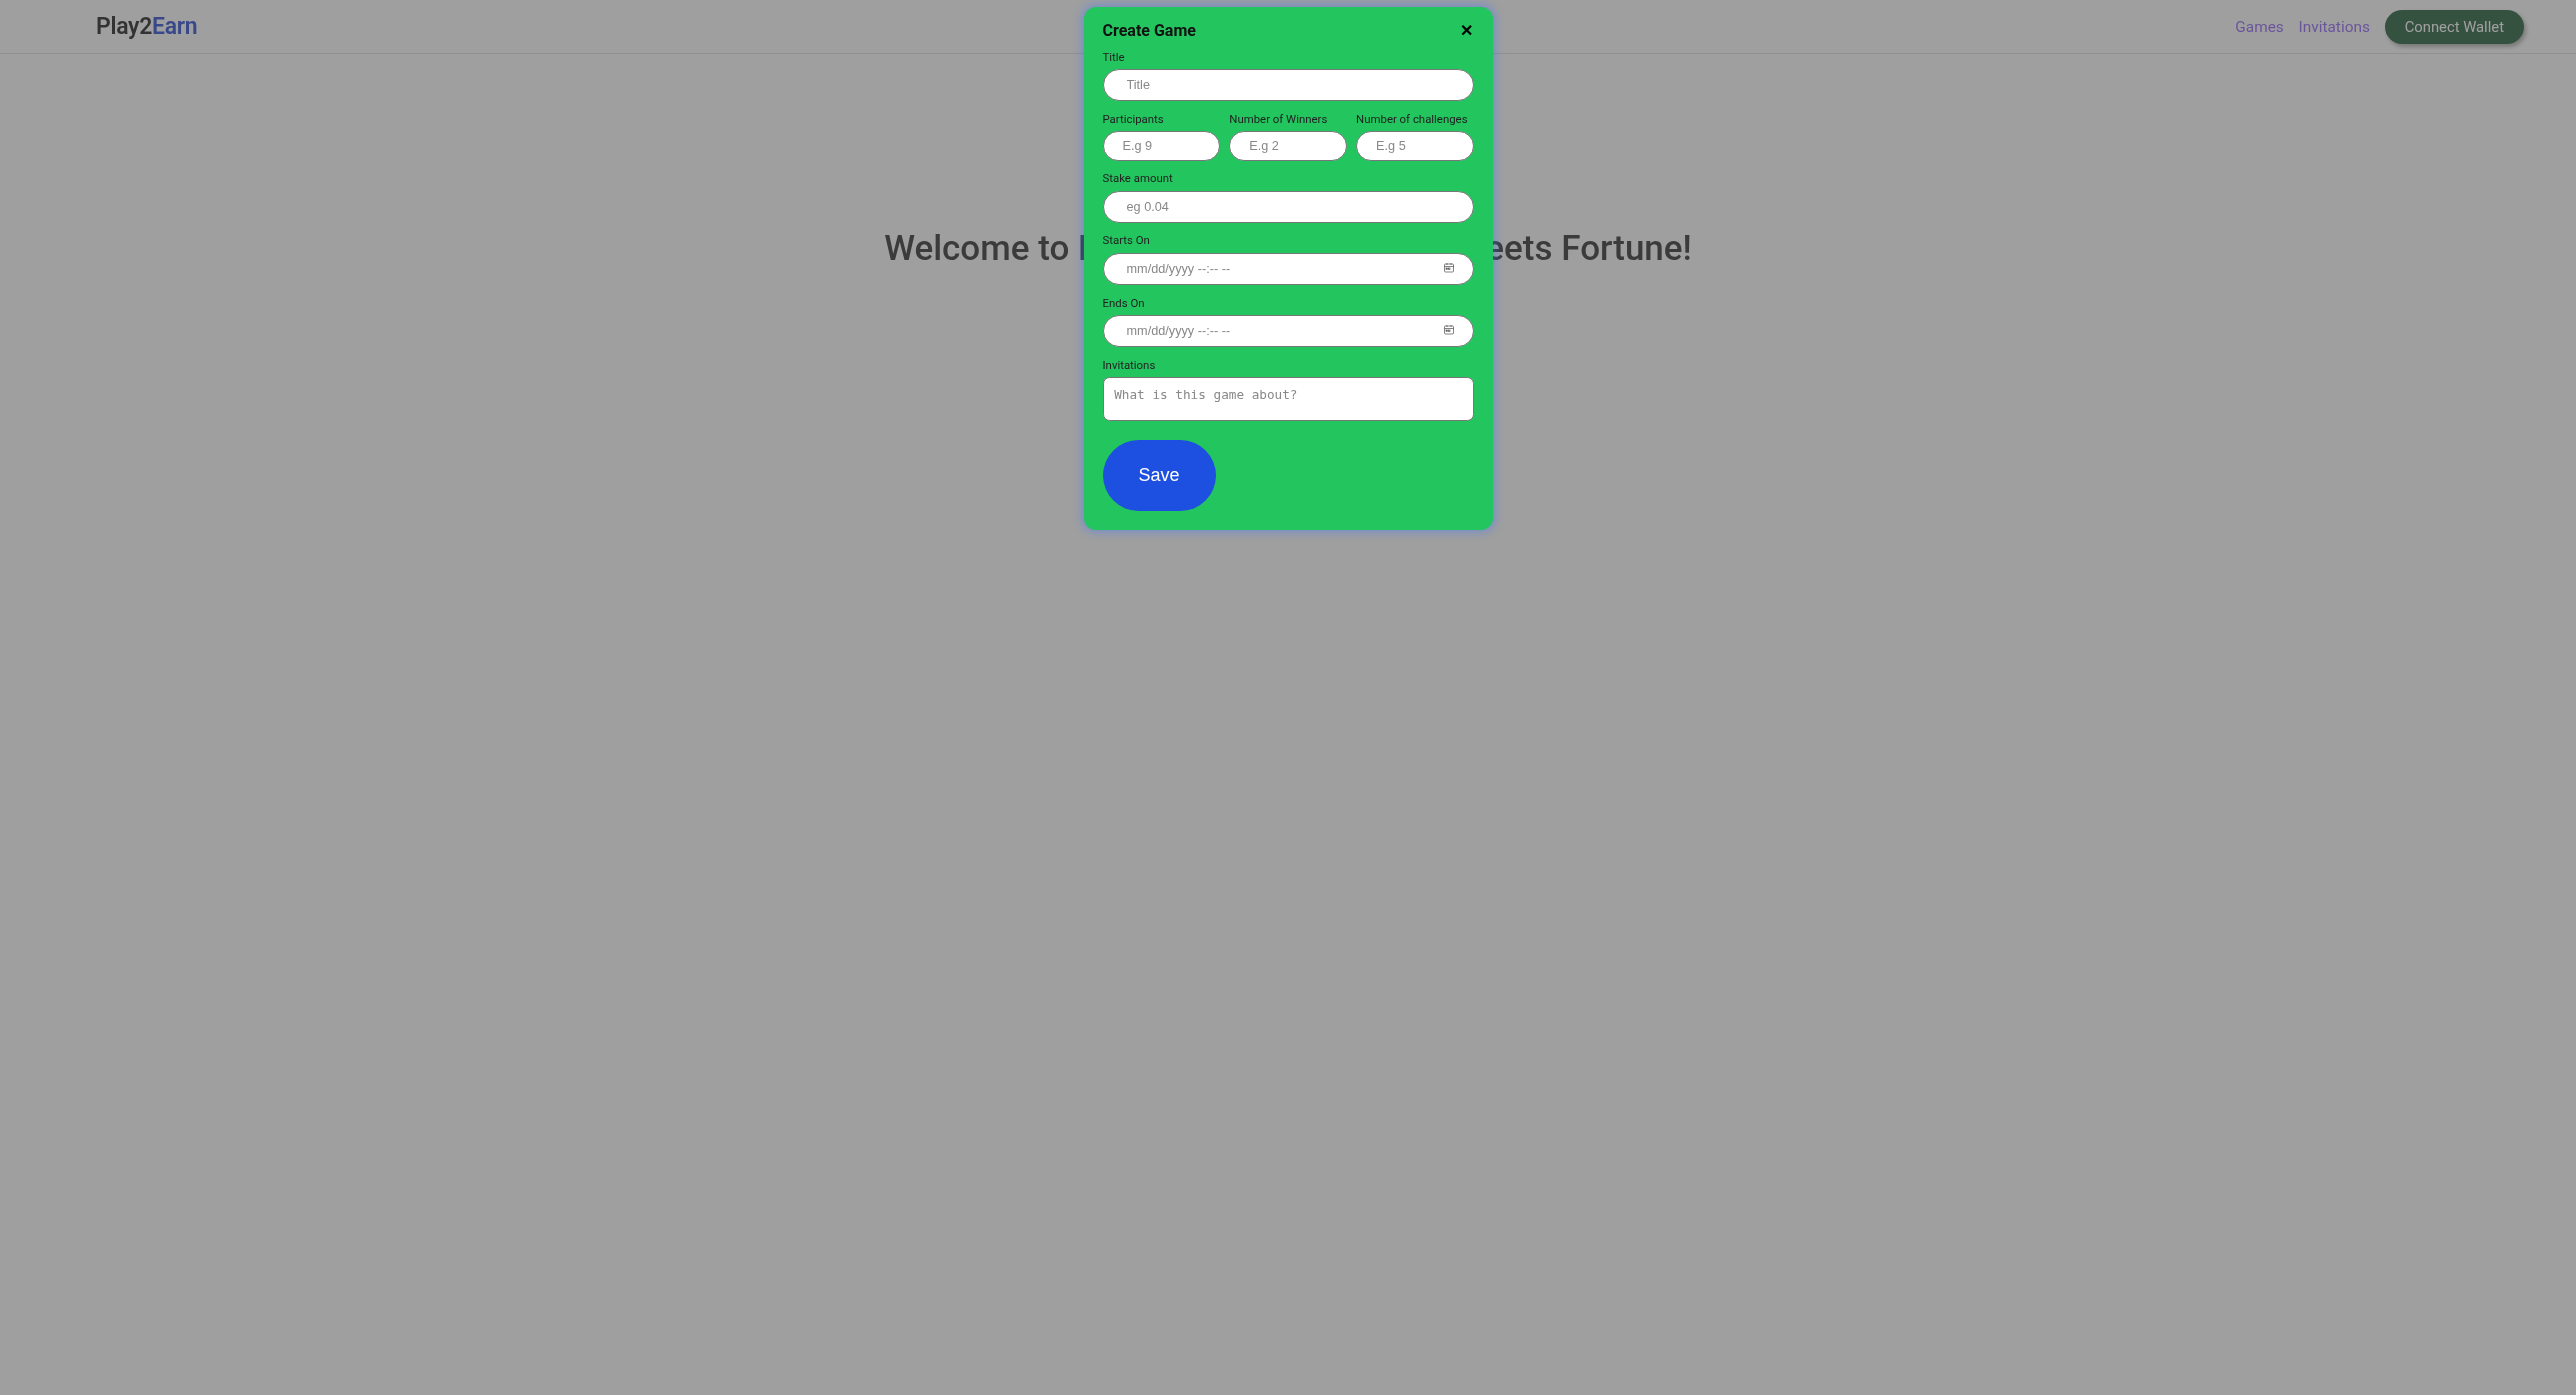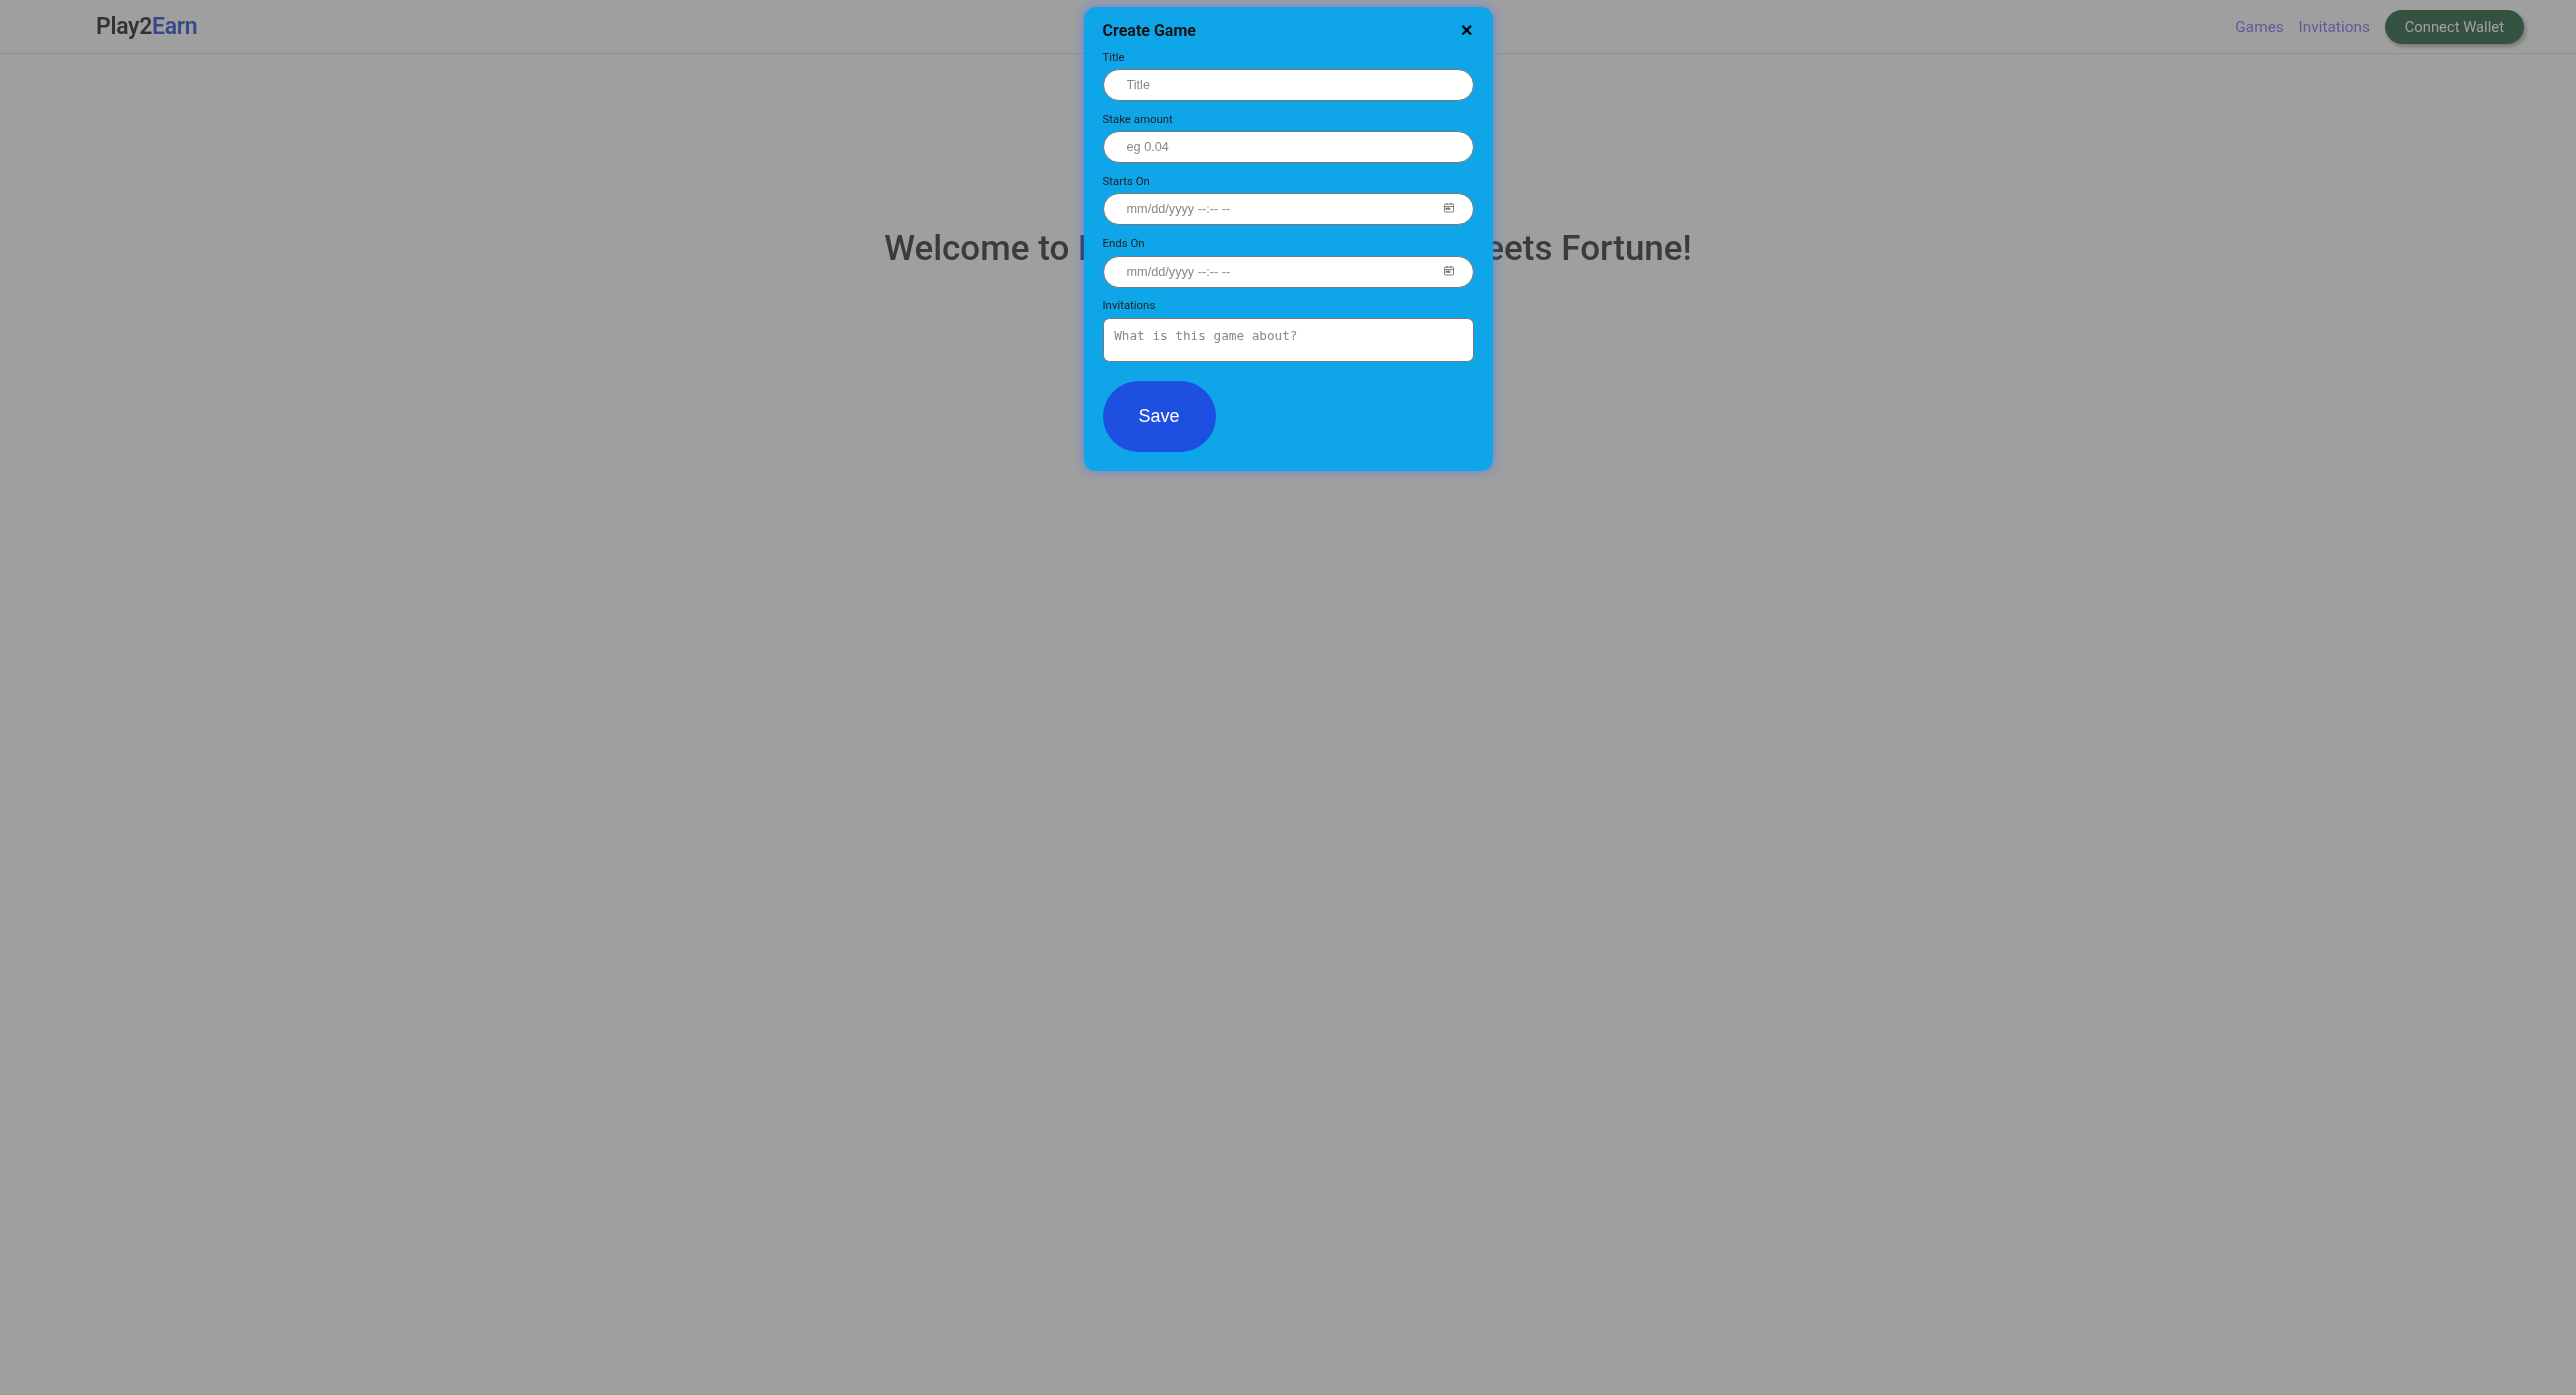--- a/index.html
+++ b/index.html
@@ -58,21 +58,21 @@
     position: absolute; inset: 0;
     background: rgba(80,80,80,0.55);
     display: flex;
     align-items: flex-start;
     justify-content: center;
   }
 
   .modal {
     margin-top: 6.7px;
     width: 409px;
-    background: #0ea5e9;
+    background: #22c55e;
     border-radius: 12px;
     box-shadow: 0 0 9.4px 2px rgba(60,120,255,0.45);
     padding: 14.8px 19px 19px 19px;
     position: relative;
   }
   .modal-header {
     display: flex;
     justify-content: space-between;
     align-items: center;
     margin-bottom: 9.4px;
@@ -165,20 +165,34 @@
     <div class="modal-header">
       <div class="modal-title">Create Game</div>
       <div class="close-icon">✕</div>
     </div>
 
     <div class="field">
       <label class="field-label">Title</label>
       <input class="input" type="text" placeholder="Title" style="">
     </div>
 
+    <div class="row3">
+      <div class="col">
+        <label class="field-label">Participants</label>
+        <input class="input" type="text" placeholder="E.g 9" style="">
+      </div>
+      <div class="col">
+        <label class="field-label">Number of Winners</label>
+        <input class="input" type="text" placeholder="E.g 2" style="">
+      </div>
+      <div class="col">
+        <label class="field-label">Number of challenges</label>
+        <input class="input" type="text" placeholder="E.g 5" style="">
+      </div>
+    </div>
 
     <div class="field">
       <label class="field-label">Stake amount</label>
       <input class="input" type="text" placeholder="eg 0.04" style="">
     </div>
 
     <div class="field">
       <label class="field-label">Starts On</label>
       <div class="date-wrap">
         <input class="input" type="text" placeholder="mm/dd/yyyy --:-- --" style="">

